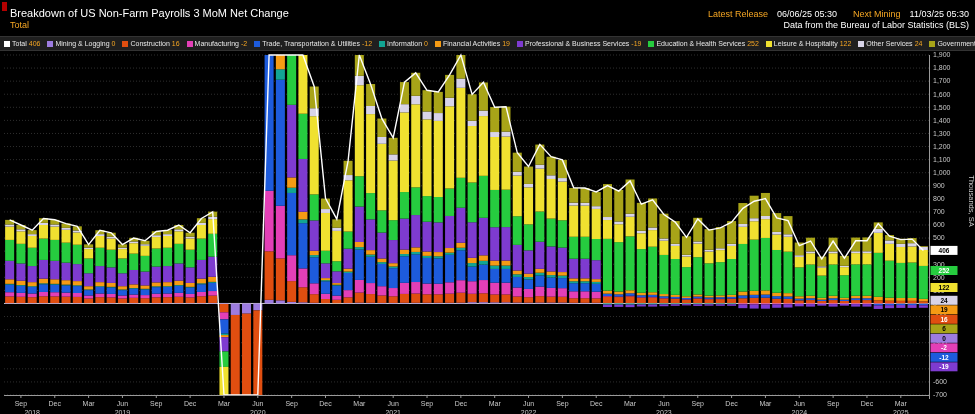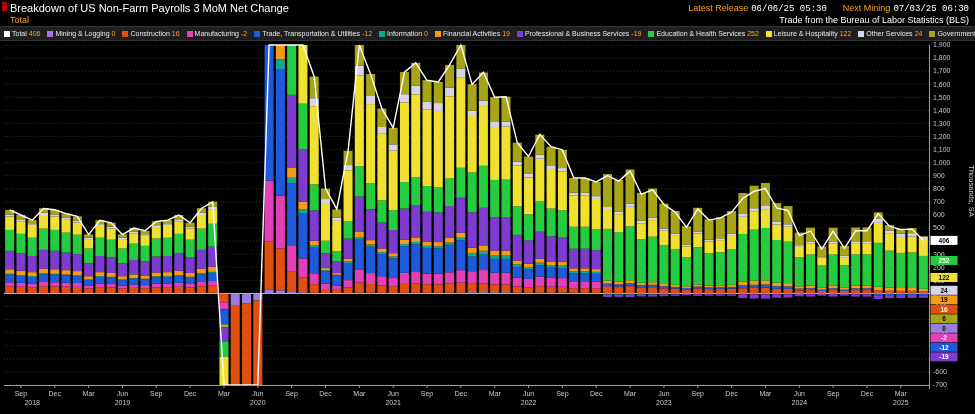--- a/index.html
+++ b/index.html
@@ -1,25 +1,25 @@
 <!DOCTYPE html>
 <html><head>
 <meta charset="utf-8">
 <style>
   html,body{margin:0;padding:0;background:#000;}
   .app{width:975px;height:414px;background:#000;position:relative;overflow:hidden;
        font-family:"Liberation Sans",sans-serif;color:#e6e6e6;}
-  .topbar{display:flex;justify-content:space-between;align-items:flex-end;
-          padding:2px 6px 0 10px;height:26px;box-sizing:border-box;}
+  .topbar{display:flex;justify-content:space-between;align-items:center;
+          padding:2px 6px 0 10px;height:36px;box-sizing:border-box;}
   .accent{position:absolute;left:2px;top:2px;width:5px;height:9px;background:#b30000;}
   .title{font-size:11px;color:#fff;line-height:13px;}
   .subtitle{font-size:9px;color:#f5a623;line-height:11px;}
   .rel{font-size:9px;text-align:right;line-height:12px;white-space:nowrap;}
   .rel .lbl{color:#f5a623;margin-left:16px;}
-  .rel .val{color:#fff;margin-left:3px;font-family:Liberation Mono, monospace;}
+  .rel .val{color:#fff;margin-left:9px;}
   .src{font-size:9px;color:#fff;text-align:right;line-height:11px;}
   .legendbar{height:13px;background:#1f1f1f;border-top:1px solid #333;border-bottom:1px solid #333;
              display:flex;align-items:center;padding:0 4px;gap:7px;white-space:nowrap;overflow:hidden;
              font-size:7px;}
   .legend-item{display:inline-flex;align-items:center;gap:2px;}
   .sw{width:6px;height:6px;display:inline-block;flex:none;}
   .lname{color:#e8e8e8;}
   .lval{color:#f5a623;}
   .chart-wrap{position:relative;width:975px;height:373px;}
   svg{position:absolute;left:0;top:0;}
@@ -31,23 +31,23 @@
 <div class="app">
   <div class="accent"></div>
 
   <div class="topbar">
     <div>
       <div class="title">Breakdown of US Non-Farm Payrolls 3 MoM Net Change</div>
       <div class="subtitle">Total</div>
     </div>
     <div>
       <div class="rel">
-        <span class="lbl">Latest Release</span><span class="val">06/06/25 05:30</span><span class="lbl">Next Mining</span><span class="val">07/03/25 06:30</span>
+        <span class="lbl">Latest Release</span><span class="val">06/06/25 05:30</span><span class="lbl">Next Mining</span><span class="val">11/03/25 05:30</span>
       </div>
-      <div class="src">Trade from the Bureau of Labor Statistics (BLS)</div>
+      <div class="src">Data from the Bureau of Labor Statistics (BLS)</div>
     </div>
   </div>
 
   <div class="legendbar" id="legendbar">
       <span class="legend-item">
         <span class="sw" style="background: rgb(255, 255, 255);"></span>
         <span class="lname">Total</span>
         <span class="lval">406</span>
       </span>
       <span class="legend-item">

